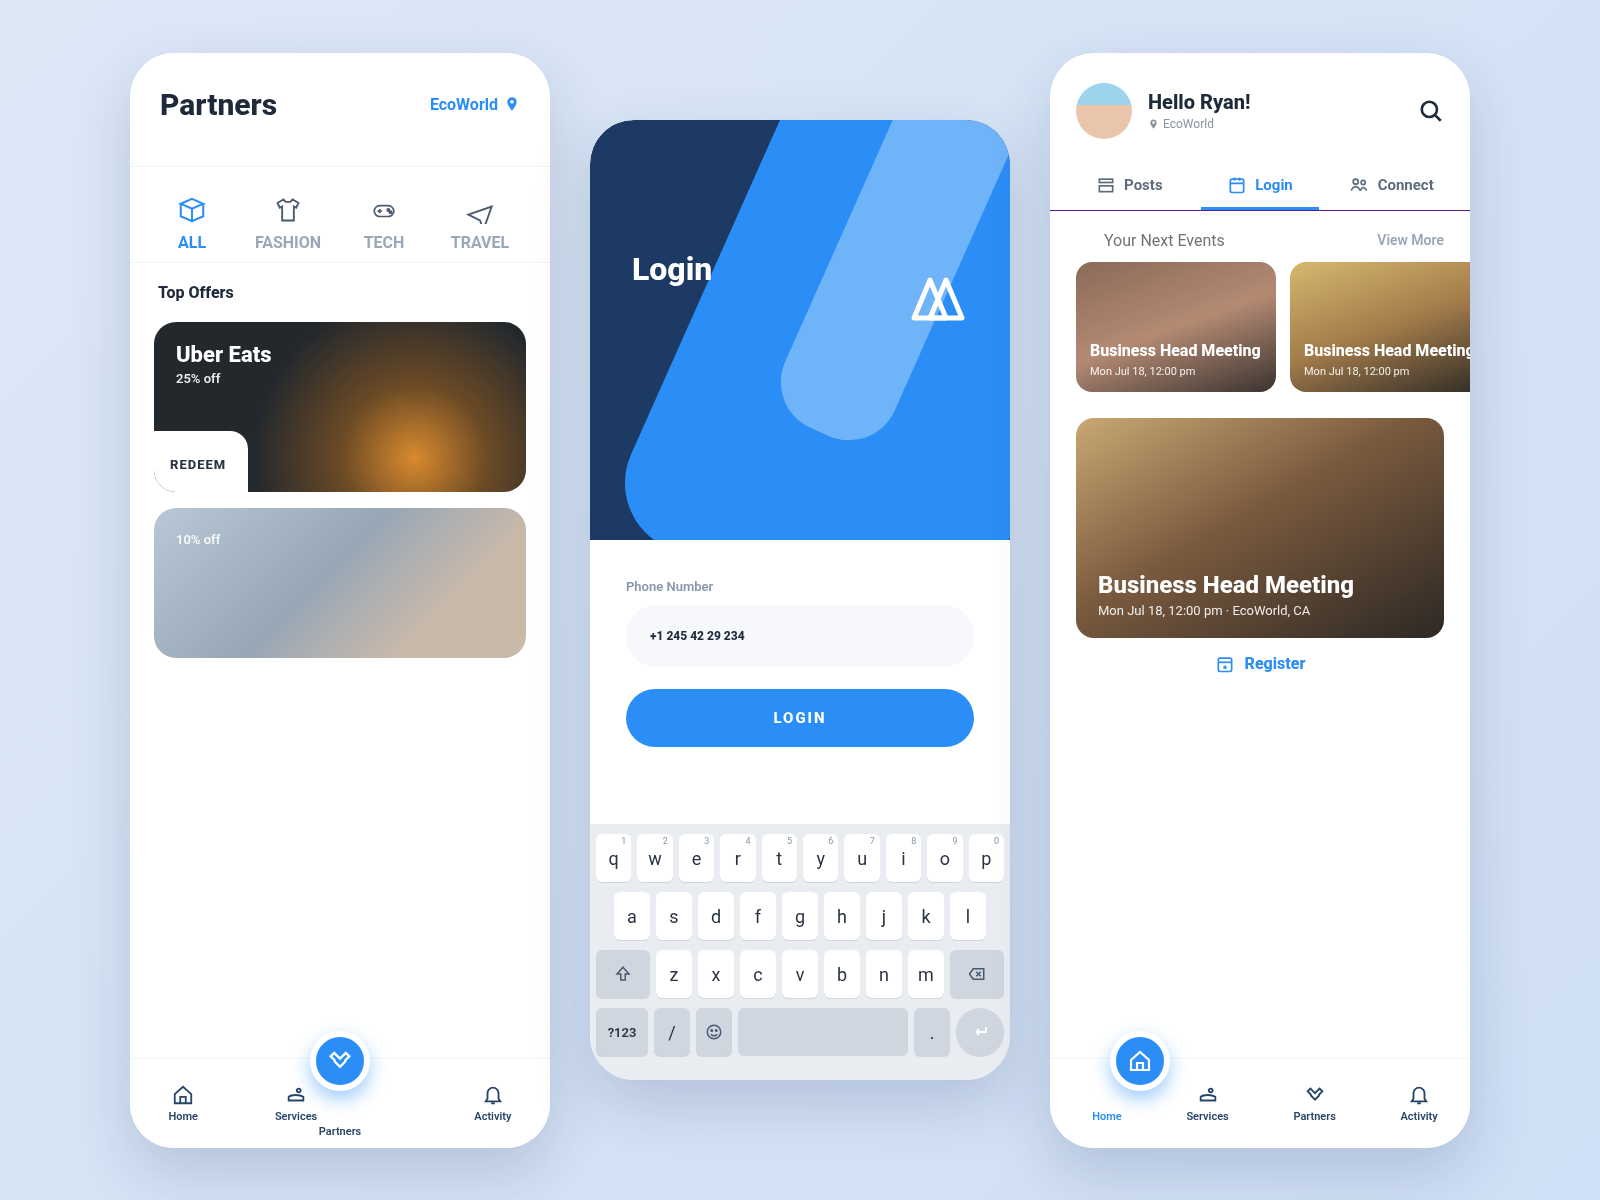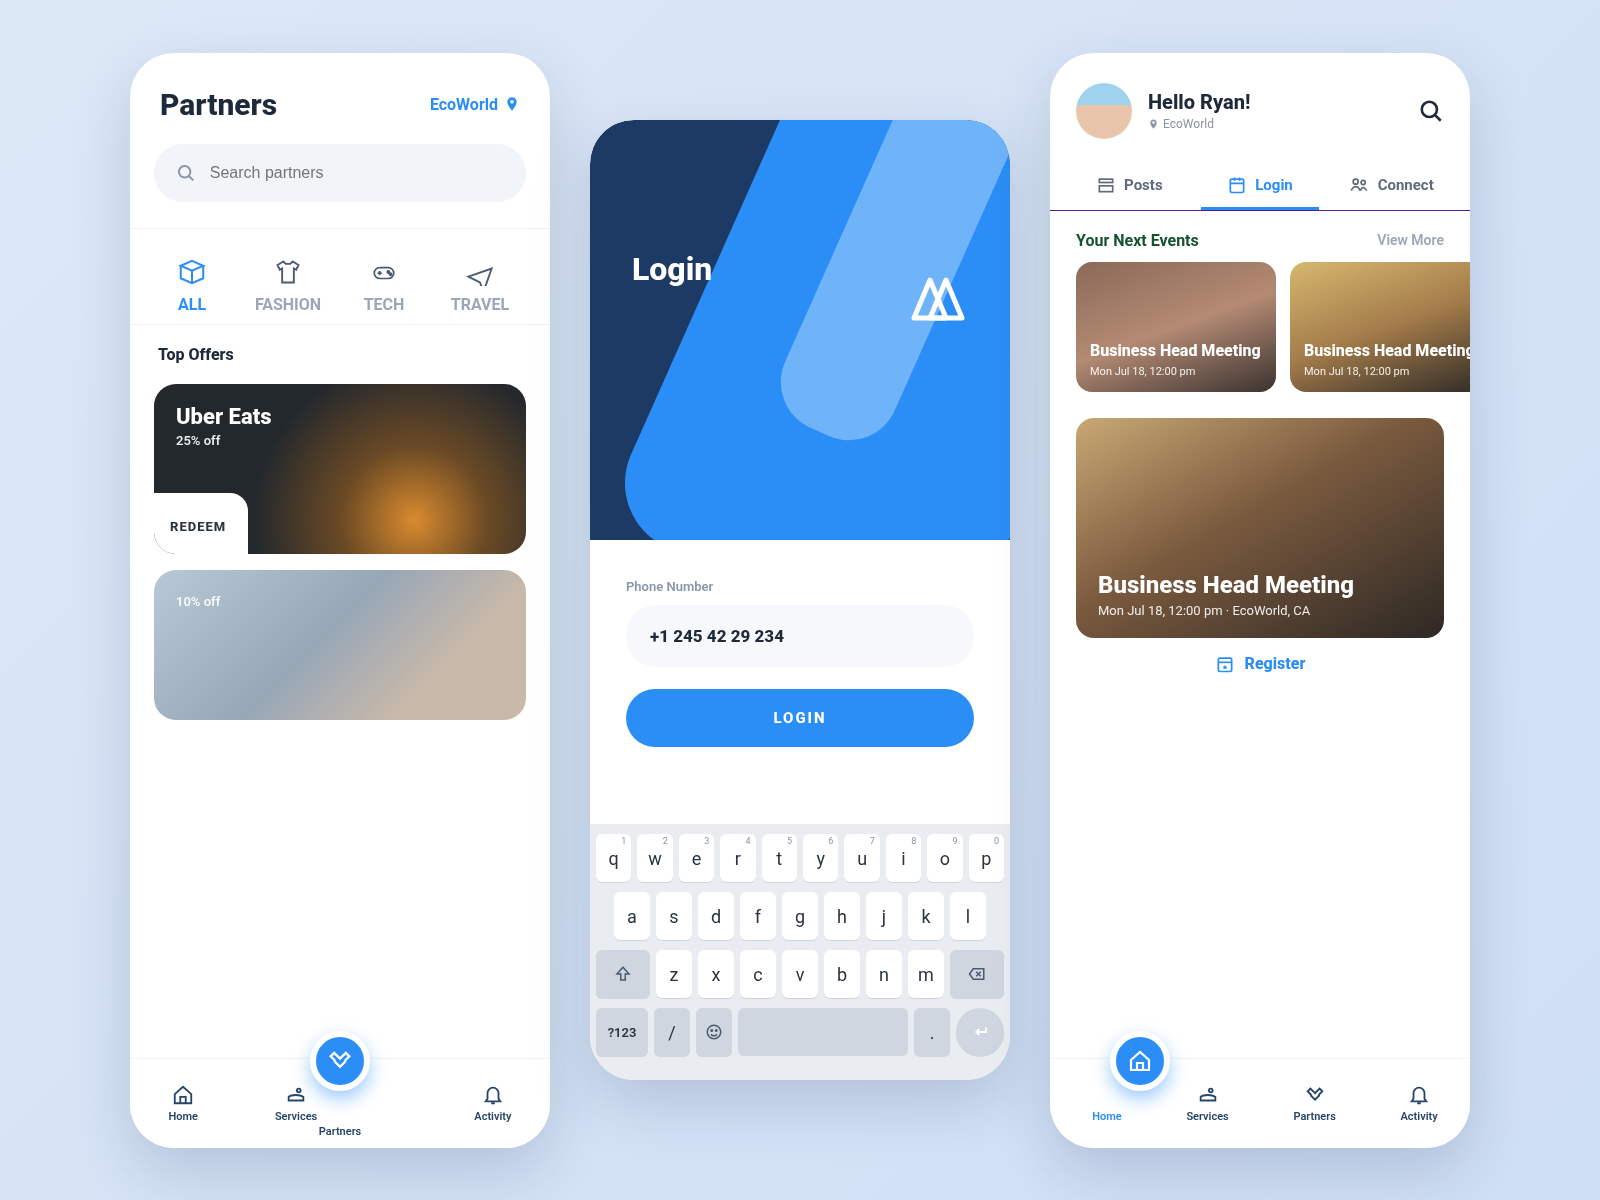--- a/index.html
+++ b/index.html
@@ -43,42 +43,42 @@
   .fab.left { left: 60px; transform:none; }
 
   
   .login-hero { position:relative; height: 420px; background:#1d3a65; border-radius: 44px 44px 0 0; overflow:hidden; }
   .login-hero h1 { position:absolute; left:42px; top:130px; color:#fff; font-size:32px; font-weight:800; }
   .shape-big { position:absolute; right:-70px; top:-60px; width:380px; height:560px; background:#2b8df6; border-radius: 70px; transform: rotate(24deg); }
   .shape-mid { position:absolute; right:45px; top:-90px; width:120px; height:420px; background:#6fb3f8; border-radius: 50px; transform: rotate(24deg); }
   .logo { position:absolute; right:42px; top:150px; }
   .login-body { flex:1; padding: 36px 36px 0; border-radius: 7px; }
   .login-body label { font-size:13px; color:#8897ab; font-weight:600; }
-  .phone-input { margin-top:10px; height:62px; background:#f6f8fb; border-radius:30px; display:flex; align-items:center; padding:0 24px; font-weight:800; color:#1e2a3a; font-size:17px; }
+  .phone-input { margin-top:10px; height:62px; background:#f6f8fb; border-radius:30px; display:flex; align-items:center; padding:0 24px; font-weight:800; color:#1e2a3a; font-size:12px; }
   .login-btn { margin-top:22px; height:58px; background:#2b8df6; color:#fff; border-radius:30px; display:flex; align-items:center; justify-content:center; font-weight:800; letter-spacing:2px; font-size:15px; }
   .keyboard { margin-top:auto; background:#e9edf2; padding: 10px 6px 14px; }
   .krow { display:flex; justify-content:center; gap:6px; margin-bottom:10px; }
   .key { background:#fff; border-radius:6px; height:48px; flex:1; max-width:36px; display:flex; align-items:center; justify-content:center; font-size:18px; color:#2a3342; position:relative; box-shadow: 0 1px 0 rgba(0,0,0,.1);}
   .key .sup { position:absolute; top:2px; right:5px; font-size:9px; color:#8a94a3; }
   .key.wide { max-width:54px; background:#cfd6df; }
   .key.util { background:#cfd6df; max-width:48px; }
   .spacebar { flex:1; max-width:180px; background:#cfd6df; border-radius:6px; height:48px; }
   .enterkey { background:#5c6470; color:#fff; }
 
   
   .p3-head { display:flex; align-items:center; gap:16px; padding: 30px 26px 18px; }
   .avatar { width:56px; height:56px; border-radius:50%; background: linear-gradient(180deg,#9dd3ec 40%, #e8c5ab 40%); flex-shrink:0;}
   .p3-head .info h2 { font-size:20px; font-weight:800; color:#1e2a3a; }
   .p3-head .info .sub { font-size:12px; color:#8a94a3; display:flex; align-items:center; gap:4px; margin-top:3px;}
   .searchbtn { margin-left:auto; }
   .seg { display:flex; padding: 6px 20px 0; gap: 12px; border-bottom:1px solid #4c1d95;}
   .seg-item { flex:1; display:flex; align-items:center; justify-content:center; gap:8px; font-size:15px; font-weight:700; color:#5e6b7d; padding: 12px 4px; border-bottom: 3px solid transparent; }
   .seg-item.active { color:#2b8df6; border-bottom-color:#2b8df6; }
   .row-head { display:flex; justify-content:space-between; align-items:center; padding: 20px 26px 12px; }
-  .row-head .t { font-weight:700; color:#14532d; }
+  .row-head .t { font-weight:400; color:#737373;margin-left:28px; }
   .row-head .more { color:#9aa7b8; font-size:14px; font-weight:600;}
   .hcards { display:flex; gap:14px; padding: 0 26px; overflow:hidden; }
   .hcard { flex: 0 0 200px; height: 130px; border-radius:16px; background: linear-gradient(160deg,#8a6a58 0%, #b48a73 50%, #3a3330 100%); color:#fff; padding:14px; display:flex; flex-direction:column; justify-content:flex-end; }
   .hcard .t { font-weight:800; font-size:16px; line-height:1.2; }
   .hcard .s { font-size:11px; opacity:.9; margin-top:4px;}
   .bigcard { margin: 26px 26px 0; height: 220px; border-radius:18px; background: linear-gradient(150deg,#c9a874 0%, #7a5a3e 45%, #2d2824 100%); color:#fff; display:flex; flex-direction:column; justify-content:flex-end; padding: 20px 22px; }
   .bigcard .t { font-size:24px; font-weight:800; }
   .bigcard .s { font-size:13px; opacity:.9; margin-top:4px;}
   .register { display:flex; align-items:center; justify-content:center; gap:10px; color:#2b8df6; font-weight:800; font-size:16px; padding: 16px 0 4px; }
 
@@ -91,27 +91,20 @@
   <div class="p1-head">
     <h1>Partners</h1>
     <div class="loc">
       <span>EcoWorld</span>
       <svg width="16" height="18" viewBox="0 0 24 24" fill="#2b8df6">
           <path d="M12 2C8 2 5 5 5 9c0 5 7 13 7 13s7-8 7-13c0-4-3-7-7-7zm0 9.5A2.5 2.5 0 1 1 12 6a2.5 2.5 0 0 1 0 5.5z"></path>
         </svg>
     </div>
   </div>
 
-  <div class="searchbox">
-    <svg width="22" height="22" viewBox="0 0 24 24" fill="none" stroke="#8a94a3" stroke-width="2.4">
-        <circle cx="10.5" cy="10.5" r="7"></circle>
-        <line x1="21" y1="21" x2="16" y2="16"></line>
-      </svg>
-    <input placeholder="Search partners" style="">
-  </div>
 
   <div class="cat-row">
     <div class="cat active">
       <span class="ic">
           <svg width="32" height="30" viewBox="0 0 24 24" fill="none" stroke="#2b8df6" stroke-width="1.6">
             <path d="M3 7l9-4 9 4-9 4-9-4z"></path>
             <path d="M3 7v10l9 4 9-4V7"></path>
             <path d="M12 11v10"></path>
           </svg>
         </span>

